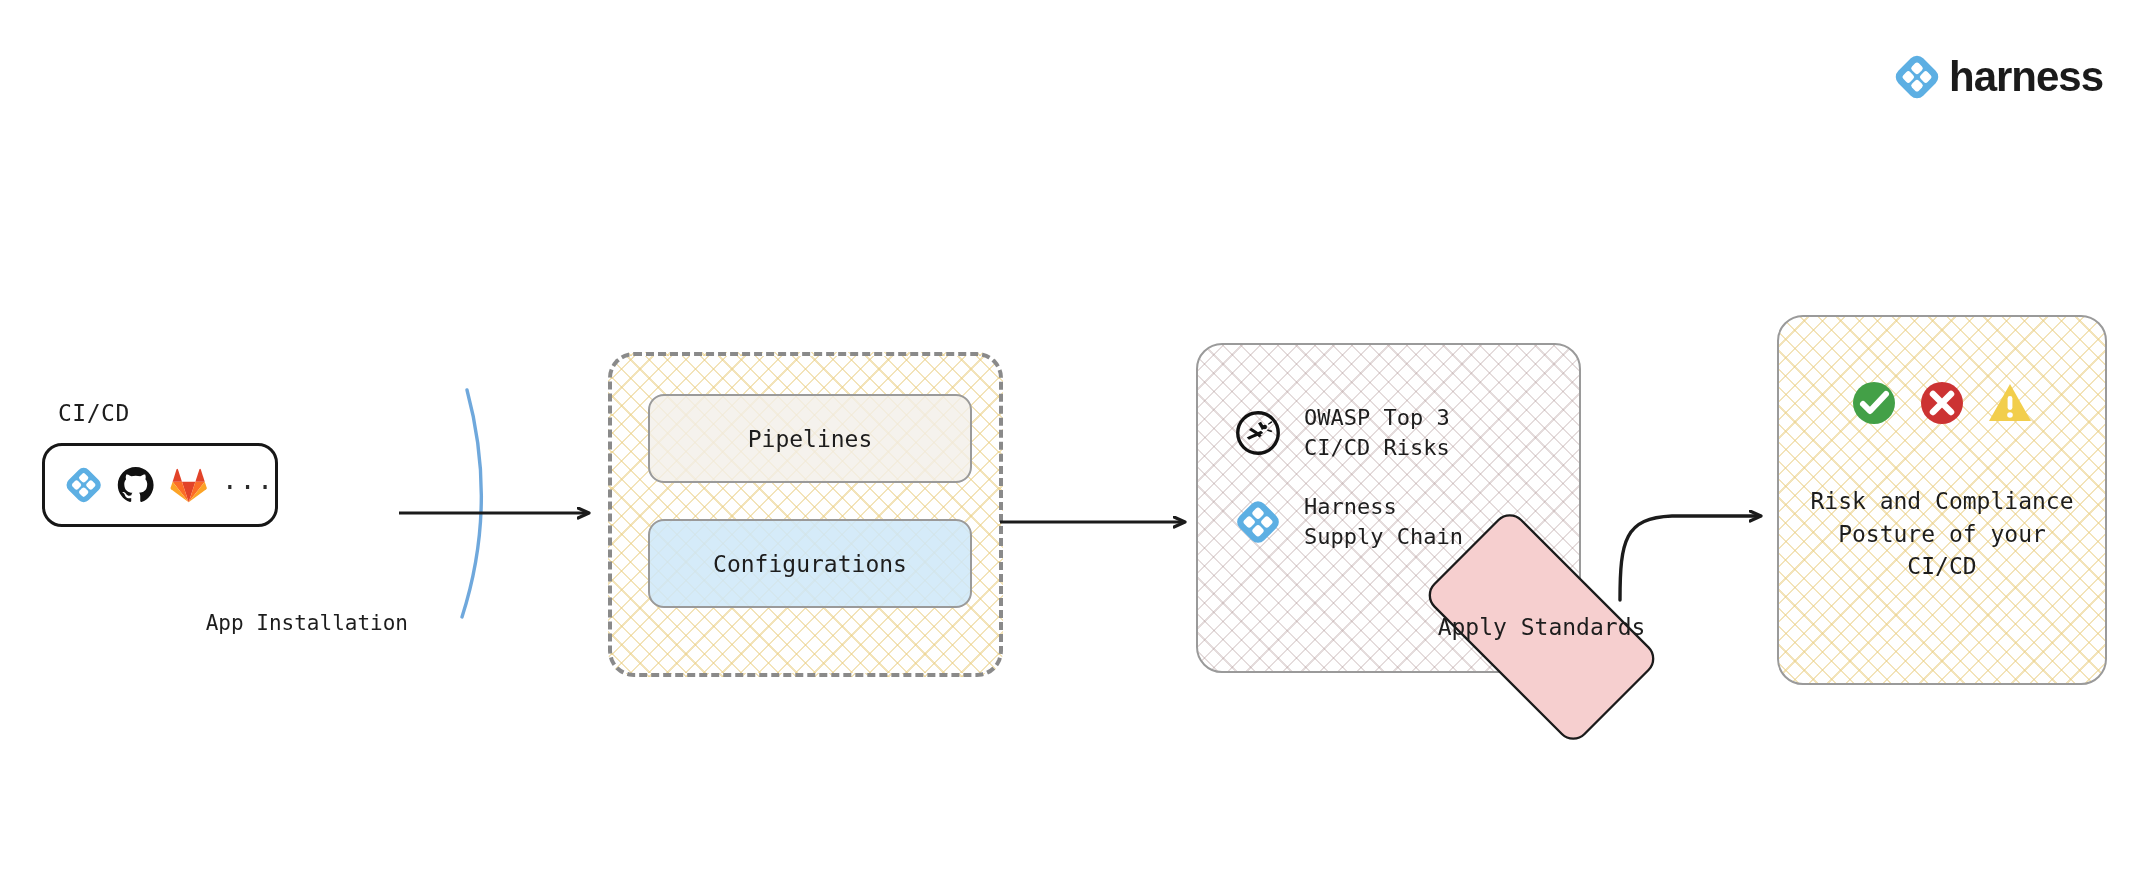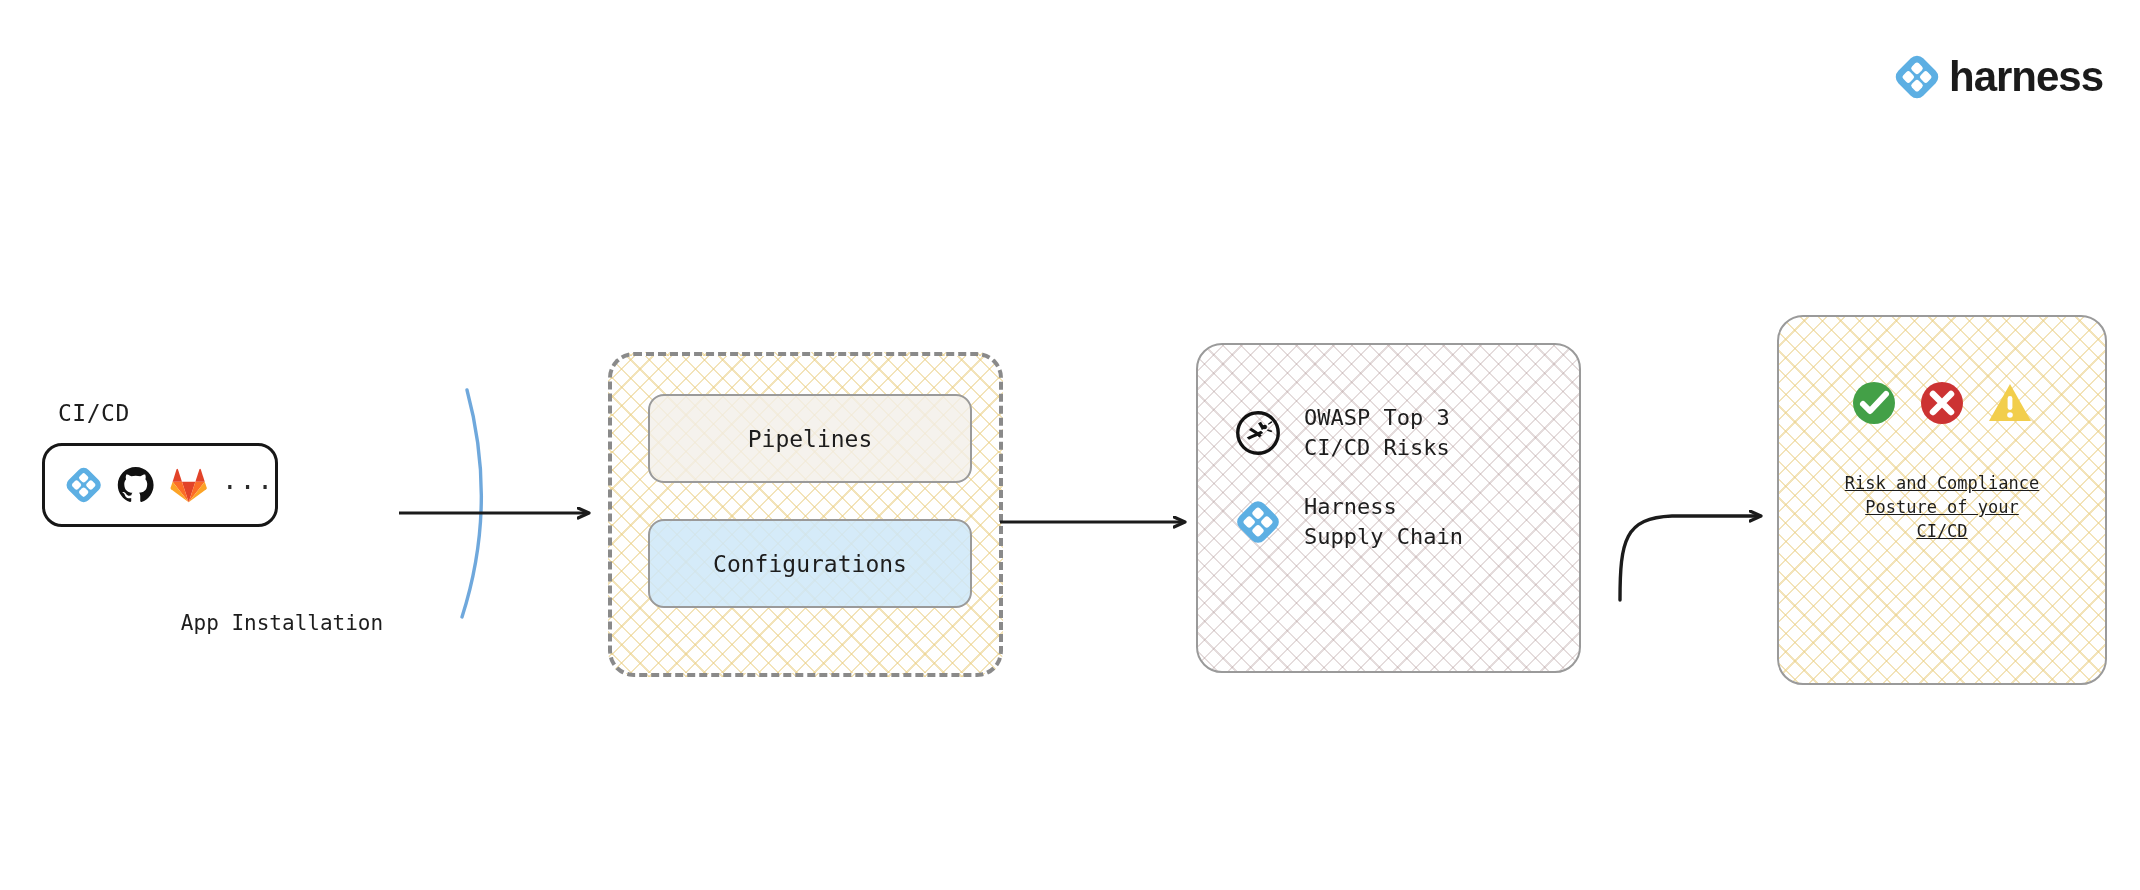--- a/index.html
+++ b/index.html
@@ -84,21 +84,21 @@
     align-items:center;justify-content:center;font-size:23px;line-height:1.25;text-align:center;
   }
 
   
   #outcome-box{
     left:1777px;top:315px;width:330px;height:370px;
     border:2.5px solid #9a9a9a;border-radius:26px;box-sizing:border-box;
     display:flex;flex-direction:column;align-items:center;
   }
   #status-icons{display:flex;gap:20px;margin-top:62px;}
-  #outcome-text{margin-top:44px;font-size:17px;line-height:1.42;text-align:center;white-space:pre-line;text-decoration:underline;}
+  #outcome-text{margin-top:58px;font-size:23px;line-height:1.42;text-align:center;white-space:pre-line;}
 
   
   #lines{position:absolute;left:0;top:0;width:2140px;height:890px;pointer-events:none;}
 </style>
 </head>
 <body>
 
 <div class="stage">
 
   <div class="abs" id="brand">
@@ -137,21 +137,21 @@
       <path fill="#FC6D26" d="M50 94 32 39H7z"></path>
       <path fill="#FCA326" d="M7 39 1.6 55.6a3.7 3.7 0 0 0 1.3 4.1L50 94z"></path>
       <path fill="#E24329" d="M7 39h25L21.2 6a1.9 1.9 0 0 0-3.6 0z"></path>
       <path fill="#FC6D26" d="M50 94 68 39h25z"></path>
       <path fill="#FCA326" d="M93 39l5.4 16.6a3.7 3.7 0 0 1-1.3 4.1L50 94z"></path>
       <path fill="#E24329" d="M93 39H68L78.8 6a1.9 1.9 0 0 1 3.6 0z"></path>
     </svg>
     <span class="ell">...</span>
   </div>
 
-  <div class="abs" id="app-install-label" style="left:172px;top:608px;">App
+  <div class="abs" id="app-install-label" style="left:188px;top:608px;text-align:right;">App
 Installation</div>
 
   <div class="abs hatch-yellow" id="pipeline-group">
     <div id="pipelines-node">
       <span>Pipelines</span>
     </div>
     <div id="configurations-node">
       <span>Configurations</span>
     </div>
   </div>
@@ -201,20 +201,25 @@
         <path d="M24 5 45 42H3z" fill="#F2CE4C"></path>
         <rect x="21.6" y="17" width="4.8" height="14" rx="2.4" fill="#fff"></rect>
         <circle cx="24" cy="36" r="2.8" fill="#fff"></circle>
       </svg>
     </div>
     <div id="outcome-text">Risk and Compliance
 Posture of your
 CI/CD</div>
   </div>
 
+  <div class="abs" id="apply-standards">
+    <div class="dia"></div>
+    <div class="dlabel">Apply
+Standards</div>
+  </div>
 
   <svg id="lines">
     <defs>
       <marker id="ah" markerWidth="14" markerHeight="14" refX="11" refY="6" orient="auto" markerUnits="userSpaceOnUse">
         <path d="M1 1 L12 6 L1 11" fill="none" stroke="#1b1b1b" stroke-width="3.2" stroke-linecap="round" stroke-linejoin="round"></path>
       </marker>
     </defs>
 
     <path d="M467 390 Q498 505 462 617" fill="none" stroke="#6FA8DC" stroke-width="3.4" stroke-linecap="round"></path>
 

